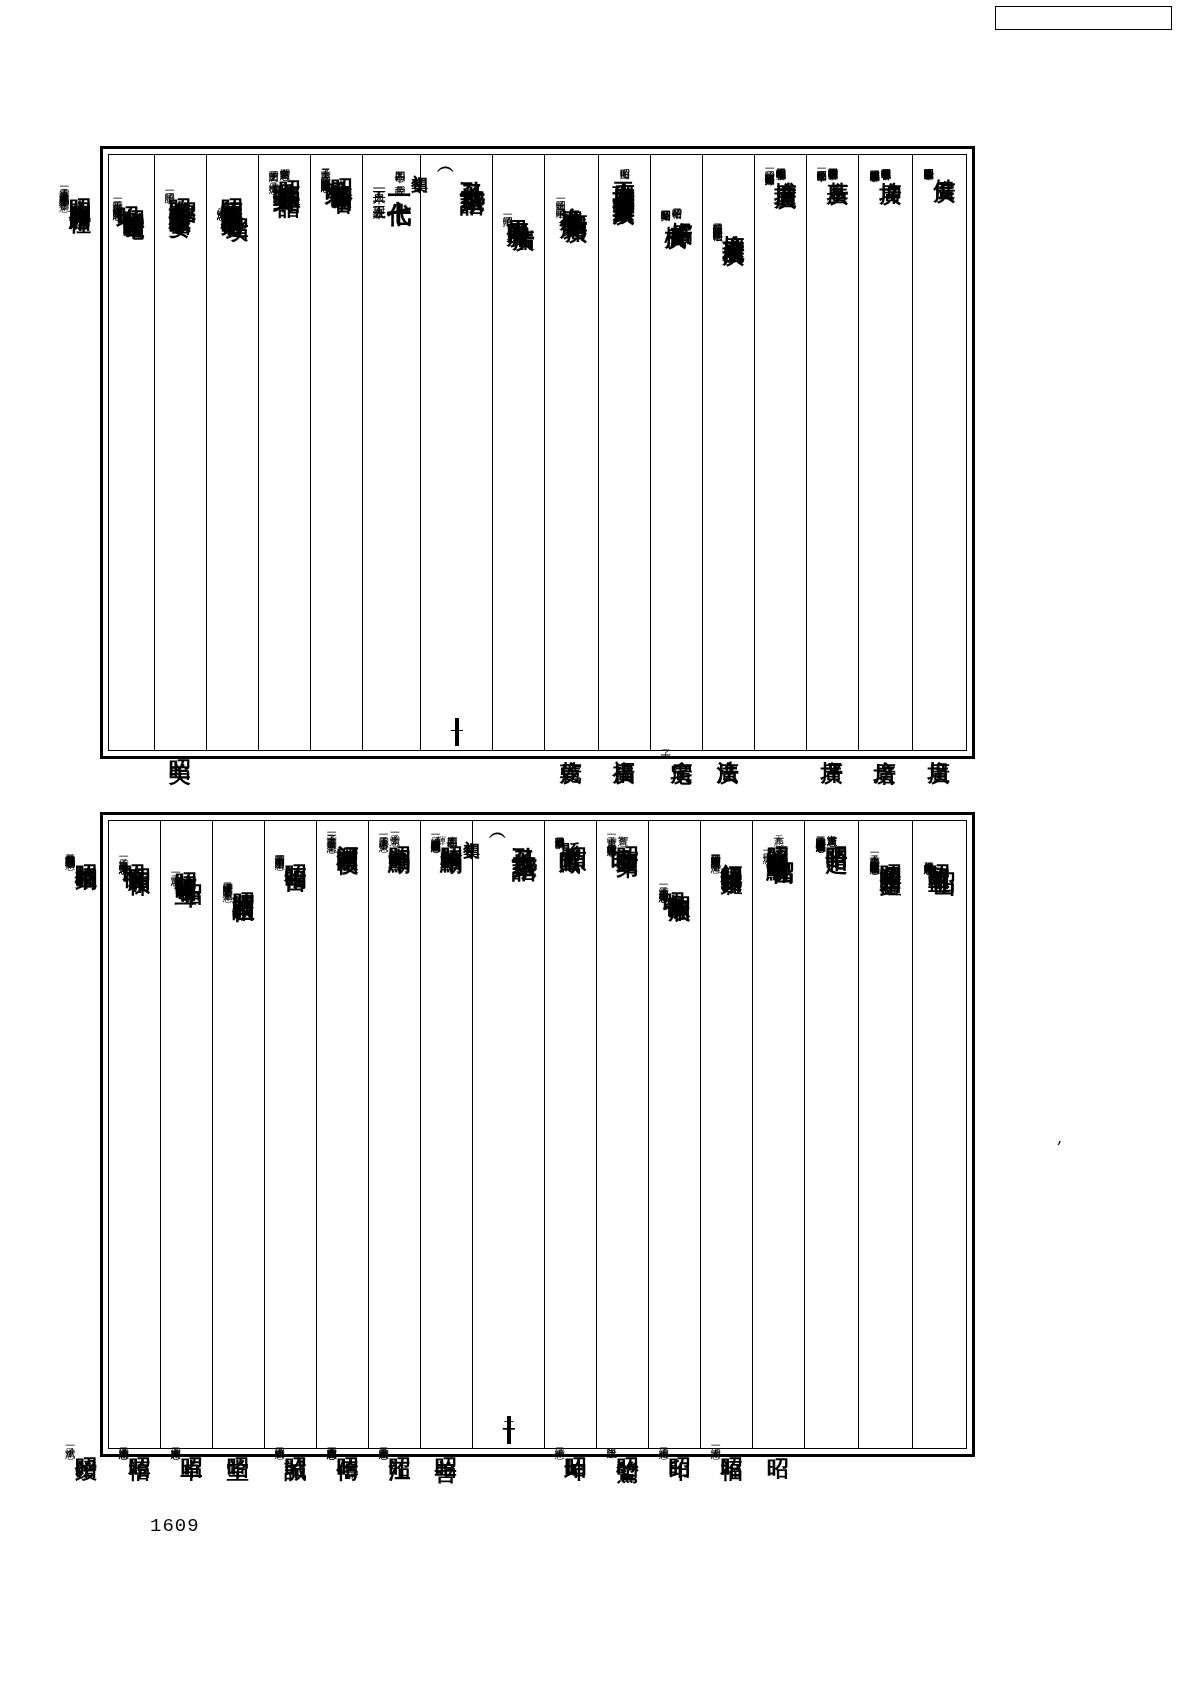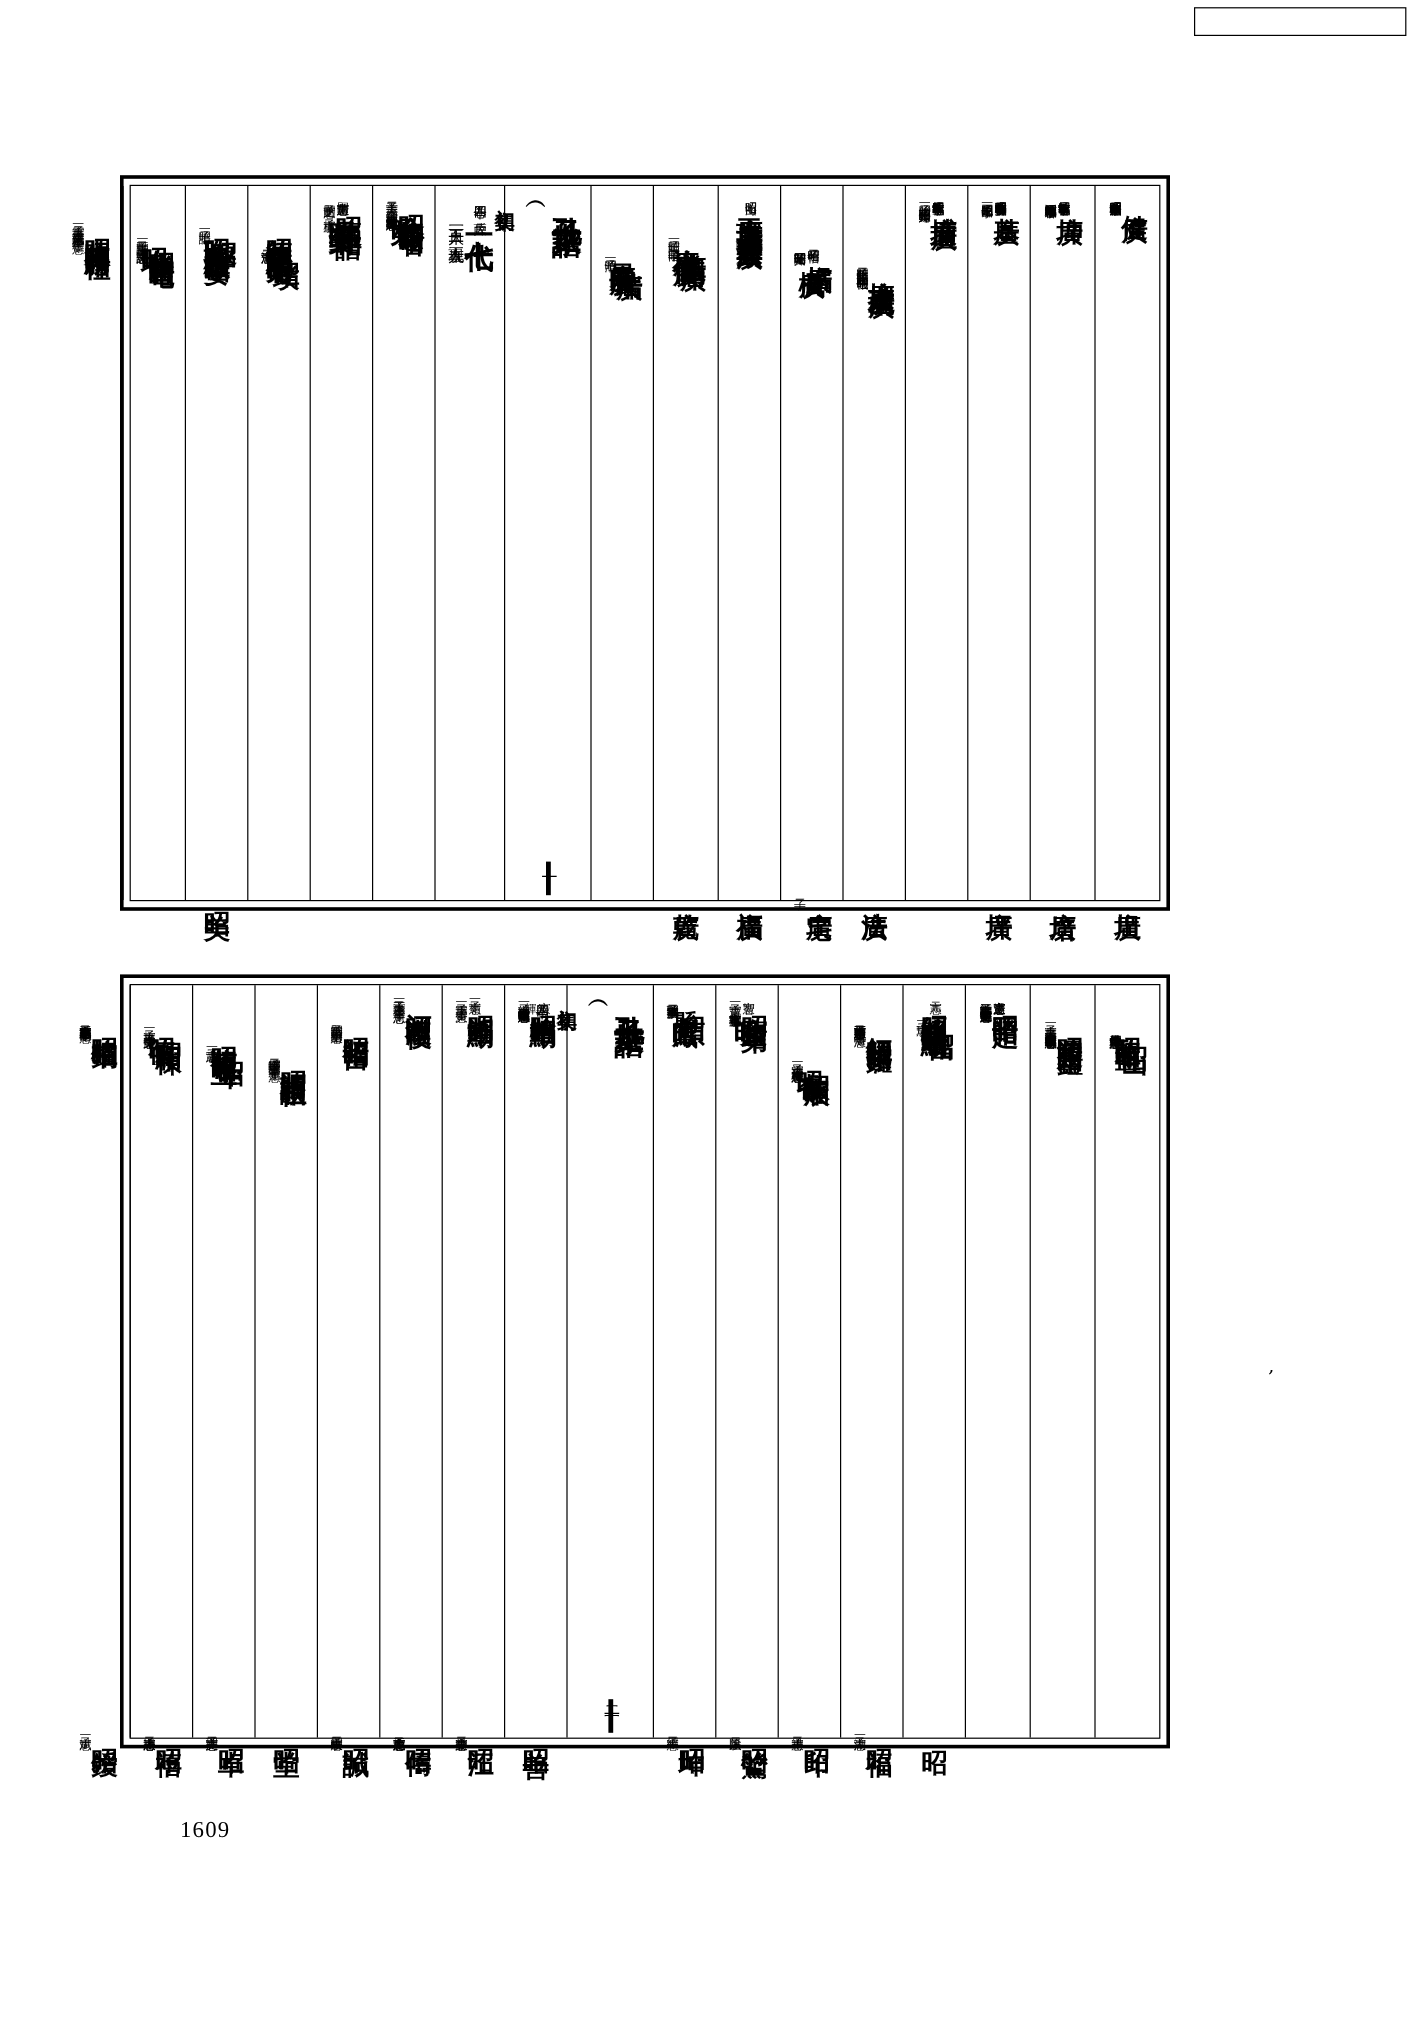--- a/index.html
+++ b/index.html
@@ -156,21 +156,21 @@
   
   .gen-col .bigname { font-size: 24px; }
   .gen-col .ann { font-size: 13px; }
 
   
   .folio {
     position: absolute;
     left: 150px;
     bottom: 146px;
     font-size: 19px;
-    font-family: Liberation Serif, serif;
+    font-family: Liberation Mono, monospace;
     letter-spacing: 1px;
   }
   .stray-comma {
     position: absolute;
     right: 128px;
     top: 1128px;
     font-size: 16px;
   }
 </style>
 </head>

